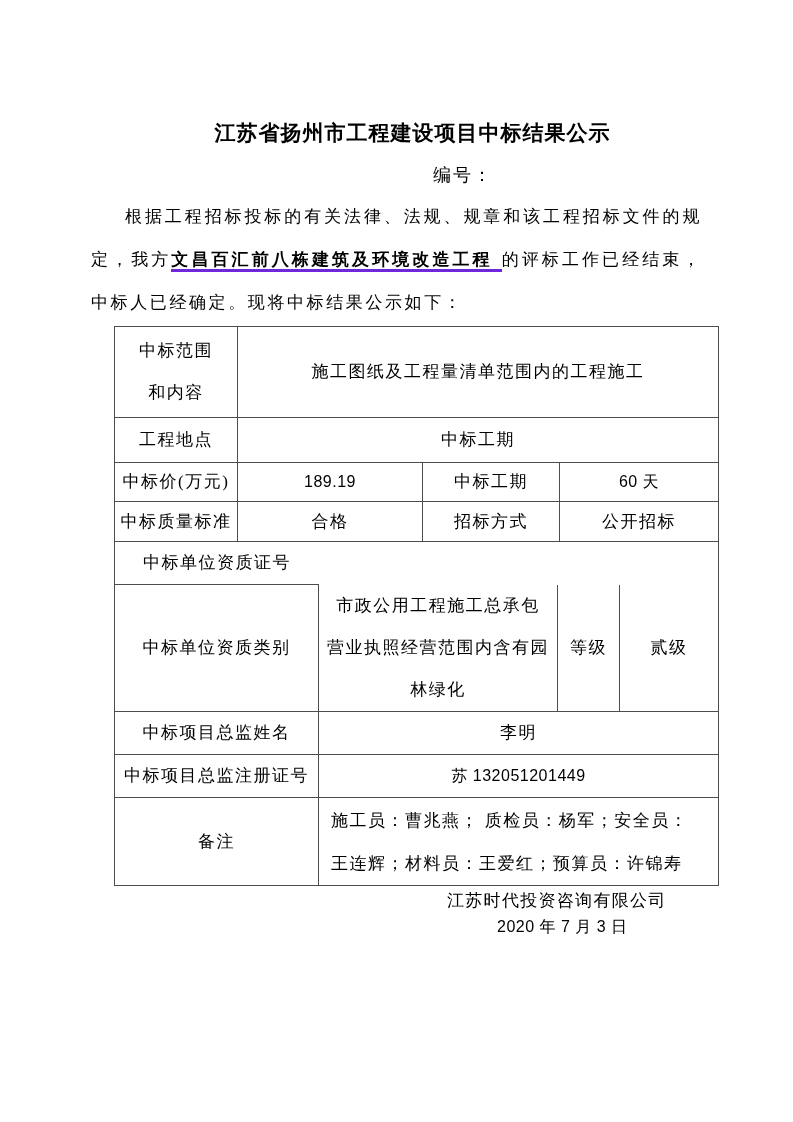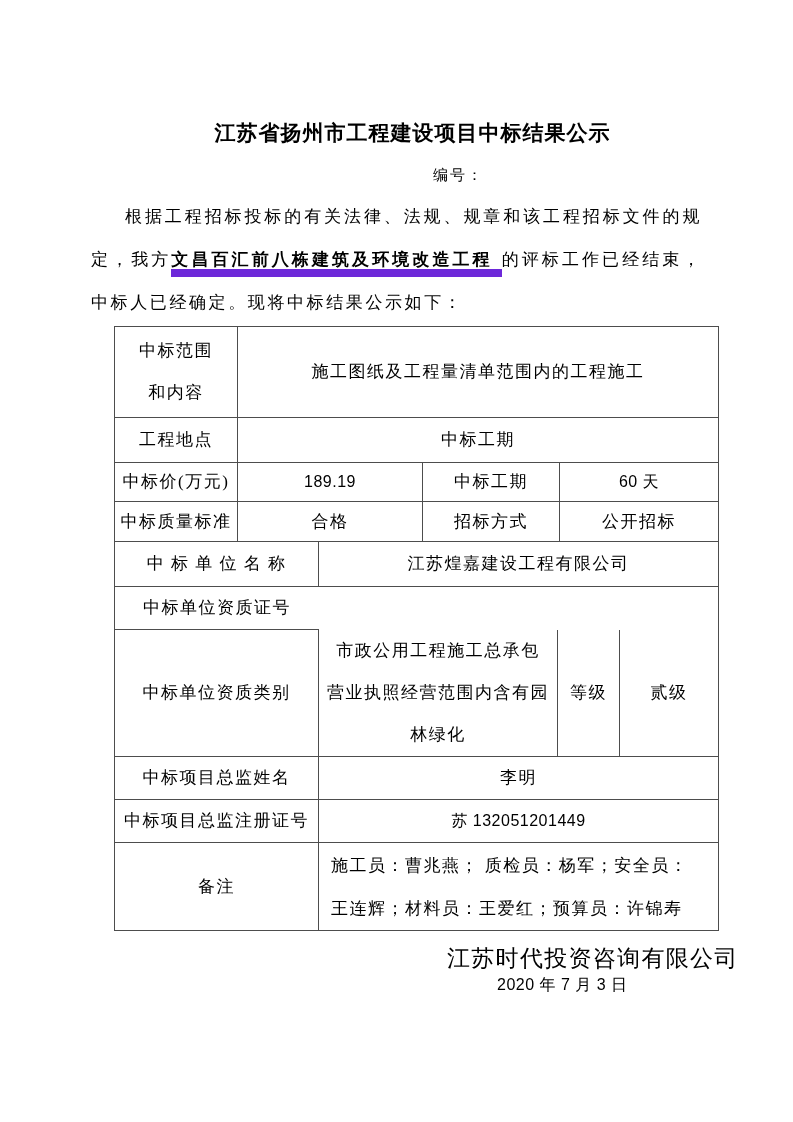--- a/index.html
+++ b/index.html
@@ -18,35 +18,35 @@
     text-align:center;
     font-size:21px;
     font-weight:bold;
     letter-spacing:1px;
     line-height:29px;
     padding-left:32px;
   }
   .doc-no {
     margin-top:17px;
     margin-left:433px;
-    font-size:15px;
+    font-size:18px;
     letter-spacing:2px;
     line-height:21px;
   }
   .intro {
     margin:9px 91px 0 91px;
     font-size:17px;
     line-height:43px;
     letter-spacing:2.6px;
     text-align:justify;
     text-indent:34px;
   }
   .project {
     font-weight:bold;
-    border-bottom:8px solid #6d28d9;
+    border-bottom:3px solid #6d28d9;
     padding-right:9px;
   }
   
   .tbl {
     margin:2px 0 0 114px;
     width:605px;
     border:1px solid #4d4d4d;
   }
   .trow { display:flex; width:100%; }
   .c {
@@ -76,23 +76,23 @@
   }
   
   .w123{width:123px}.w480{width:480px}.w185{width:185px}.w137{width:137px}
   .w158{width:158px}.w204{width:204px}.w399{width:399px}.w239{width:239px}
   .w62{width:62px}.w98{width:98px}
   
   .h91{height:91px}.h45{height:45px}.h39{height:39px}.h40{height:40px}
   .h43{height:43px}.h127{height:127px}.h87{height:87px}
   
   .footer-company {
-    margin-top:16px;
+    margin-top:3px;
     margin-left:447px;
-    font-size:23px;
+    font-size:17px;
     letter-spacing:1.3px;
     line-height:23px;
   }
   .footer-date {
     margin-top:4px;
     margin-left:497px;
     font-size:16px;
     line-height:22px;
   }
 </style>
@@ -127,24 +127,20 @@
       <div class="c w158 h39 num">60 天</div>
     </div>
 
     <div class="trow">
       <div class="c w123 h40">中标质量标准</div>
       <div class="c w185 h40">合格</div>
       <div class="c w137 h40">招标方式</div>
       <div class="c w158 h40">公开招标</div>
     </div>
 
-    <div class="trow">
-      <div class="c w204 h45">中 标 单 位 名 称</div>
-      <div class="c w399 h45">江苏煌嘉建设工程有限公司</div>
-    </div>
 
     <div class="trow">
       <div class="c w204 h43">中标单位资质证号</div>
     </div>
 
     <div class="trow">
       <div class="c w204 h127">中标单位资质类别</div>
       <div class="c w239 h127 pre">市政公用工程施工总承包
 营业执照经营范围内含有园
 林绿化</div>

